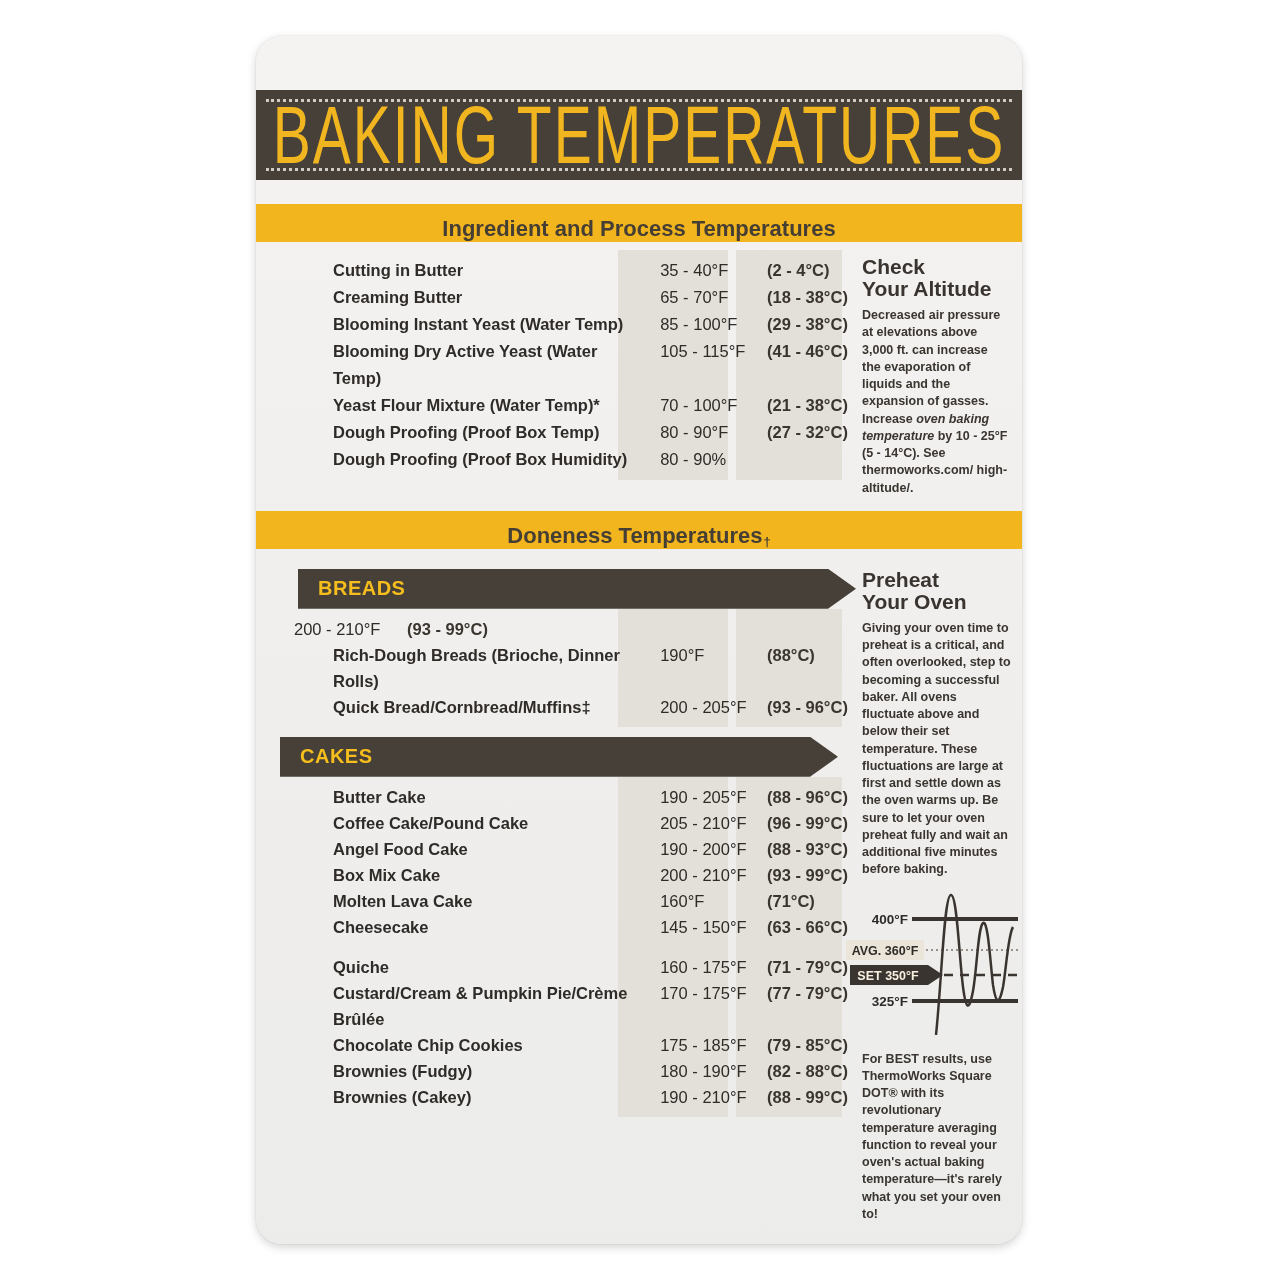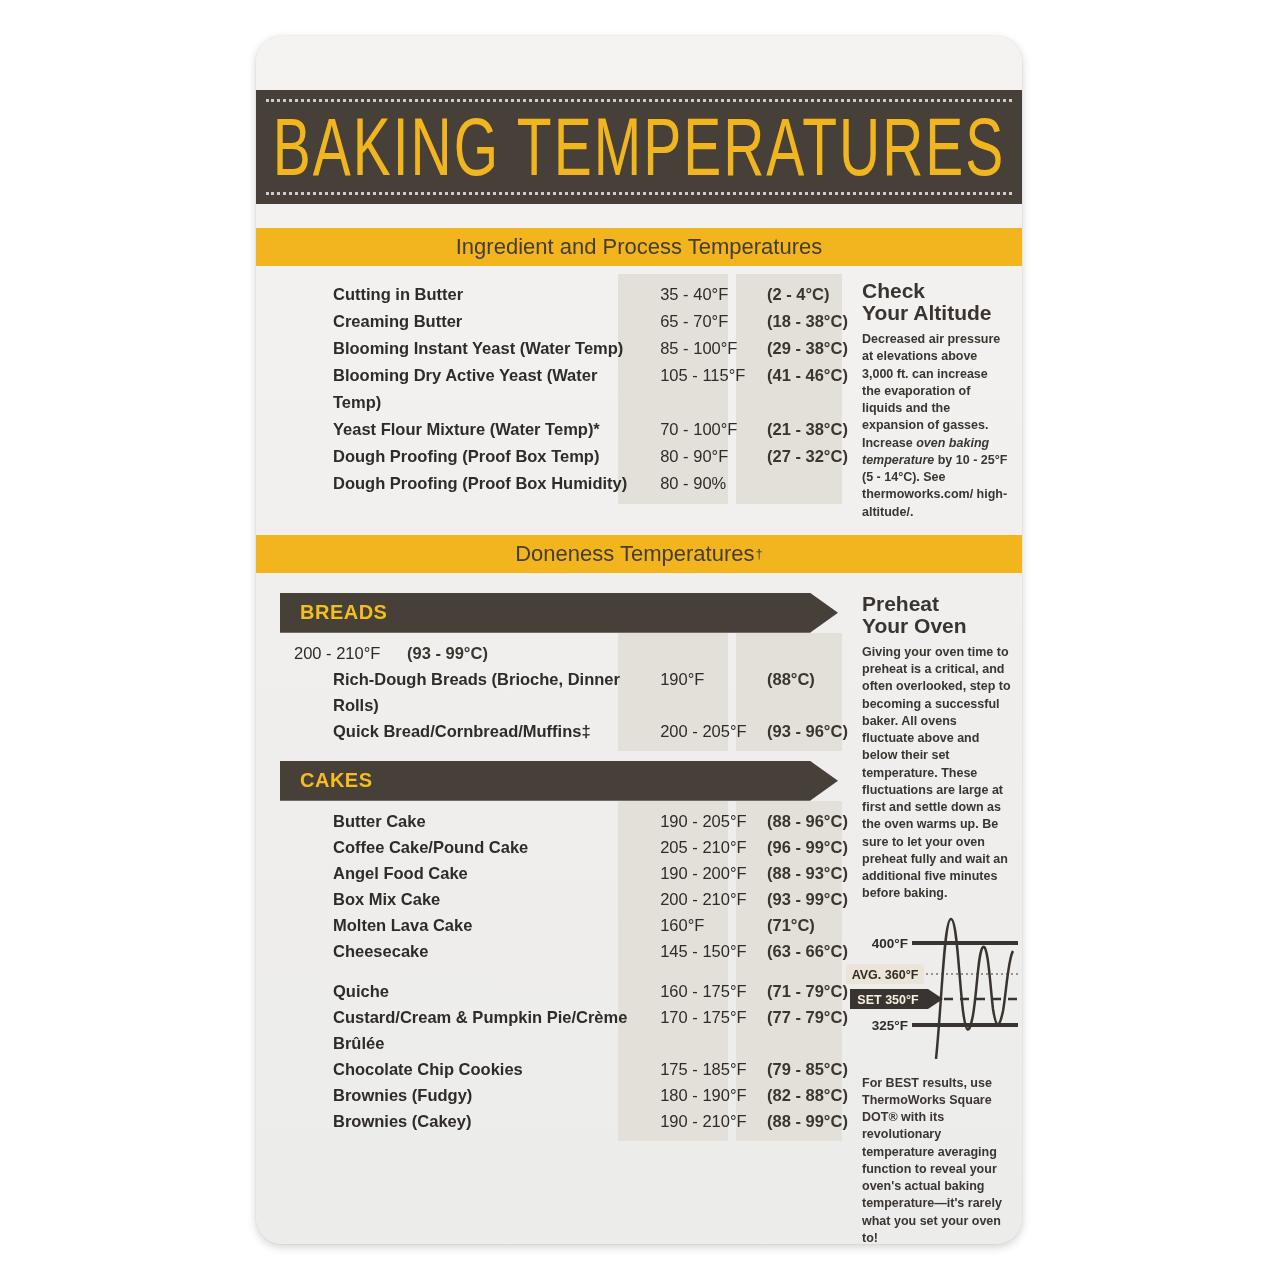--- a/index.html
+++ b/index.html
@@ -11,38 +11,38 @@
   }
   .card {
     position: absolute; left: 256px; top: 36px; width: 766px; height: 1208px;
     background: linear-gradient(180deg, #f4f3f1 0%, #efeeec 60%, #ececea 100%);
     border-radius: 26px;
     box-shadow: 0 3px 10px rgba(0,0,0,0.18), 0 0 1px rgba(0,0,0,0.25);
     overflow: hidden;
   }
   
   .masthead {
-    margin-top: 54px; height: 114px; background: #474039;
+    margin-top: 54px; height: 90px; background: #474039;
     display: flex; flex-direction: column; justify-content: center;
     position: relative;
   }
   .dotline { height: 0; border-top: 3px dotted #cfccc8; position: absolute; left: 10px; right: 10px; }
   .dotline.top { top: 9px; }
   .dotline.bottom { bottom: 9px; }
   .masthead-title {
     text-align: center; color: #f0b51f;
     font-size: 57px; font-weight: 500; letter-spacing: 2px;
     transform: scaleY(1.42); transform-origin: center;
     white-space: nowrap;
   }
   
   .yellowbar {
     margin-top: 24px; height: 38px; background: #f2b51d;
-    display: flex; align-items: center; justify-content: center;
-    font-size: 22px; font-weight: 400; color: #453e35;
+    display: flex; align-items: flex-end; justify-content: center;
+    font-size: 22px; font-weight: 700; color: #453e35;
   }
   .yellowbar sup { font-size: 13px; margin-left: 1px; }
   
   .body-flex { display: flex; align-items: flex-start; padding: 0 14px 0 24px; }
   .left-col { width: 582px; }
   .sidebar { width: 150px; margin-left: auto; }
   
   .temp-table { position: relative; padding: 7px 0; }
   .band { position: absolute; top: 0; bottom: 0; background: #e3e0d9; }
   .band-f { left: 338px; width: 110px; }
@@ -136,21 +136,21 @@
   </div>
 
   <div class="yellowbar" style="margin-top:14px;">
     <span>Doneness Temperatures</span>
       <sup>†</sup>
   </div>
 
   <div class="body-flex doneness" style="margin-top:20px;">
     <div class="left-col">
 
-      <div class="banner" style="margin-top:0;">
+      <div class="banner" style="margin-top:0;margin-left:18px;">
           <span>BREADS</span>
         </div>
       <div class="temp-table">
         <div class="band band-f"></div>
         <div class="band band-c"></div>
         <div class="row">
             <span class="cell f">200 - 210°F</span>
             <span class="cell c">(93 - 99°C)</span>
           </div>
         <div class="row">

